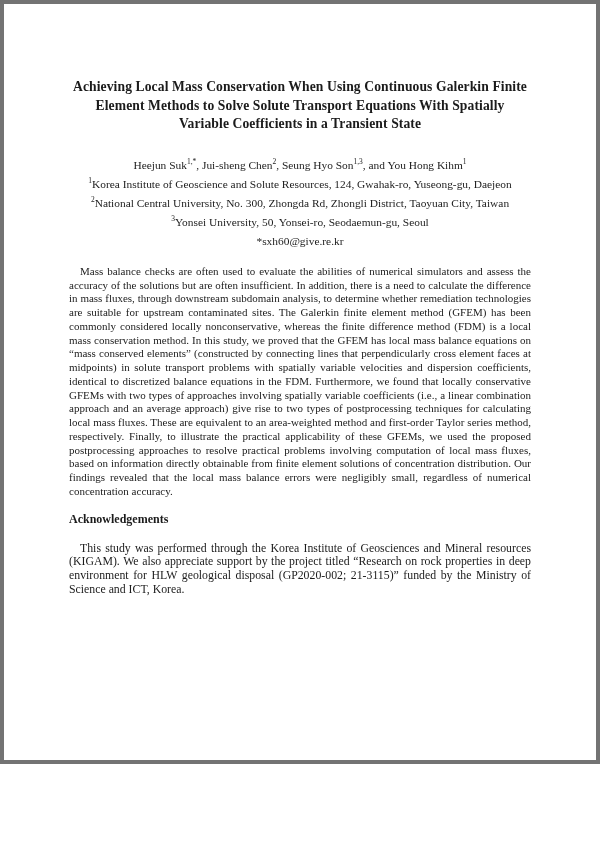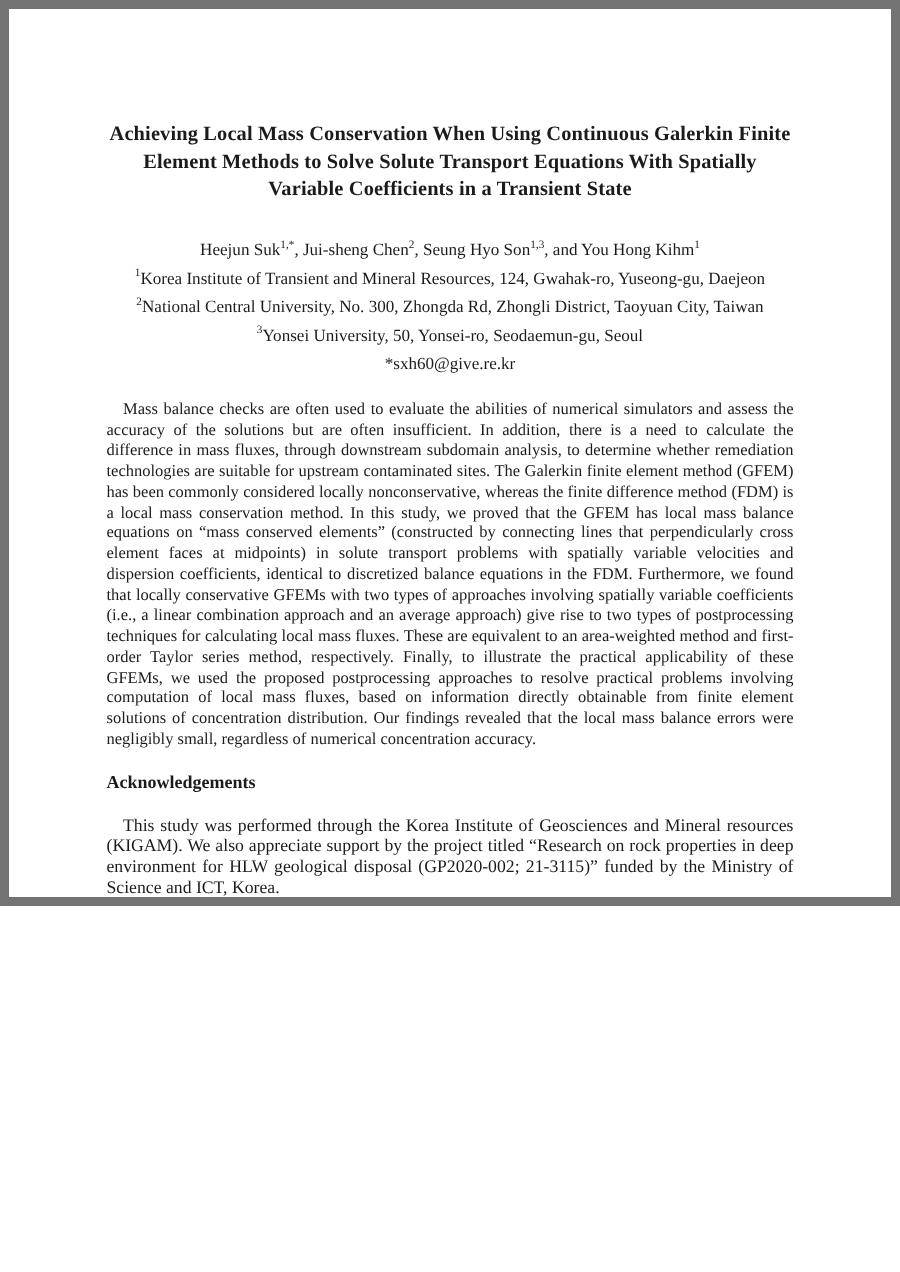--- a/index.html
+++ b/index.html
@@ -1,21 +1,21 @@
 <!DOCTYPE html>
 <html><head>
 <meta charset="utf-8">
 <style>
   html,body { margin:0; padding:0; background:#ffffff; }
   .page {
     position:relative;
-    width:600px; height:604px;
+    width:600px; height:764px;
     box-sizing:border-box;
     background:#ffffff;
-    border:6px solid #737373;
+    border:4px solid #737373;
     font-family:"Liberation Serif", serif;
     color:#1b1b1b;
     overflow:hidden;
   }
   .content { padding:0 65px; }
   .title {
     margin:74px 0 0 0;
     font-size:13.6px;
     font-weight:bold;
     text-align:center;
@@ -79,21 +79,21 @@
 <div class="page">
   <div class="content">
 
     <h1 class="title">Achieving Local Mass Conservation When Using Continuous Galerkin Finite Element Methods to Solve Solute Transport Equations With Spatially Variable Coefficients in a Transient State</h1>
 
     <div class="meta-block">
       <div class="meta-line">
         <span>Heejun Suk</span><sup class="auth-sup">1,*</sup><span>, Jui-sheng Chen</span><sup class="auth-sup">2</sup><span>, Seung Hyo Son</span><sup class="auth-sup">1,3</sup><span>, and You Hong Kihm</span><sup class="auth-sup">1</sup>
       </div>
       <div class="meta-line">
-        <sup class="auth-sup">1</sup><span>Korea Institute of Transient and Mineral Resources, 124, Gwahak-ro, Yuseong-gu, Daejeon</span>
+        <sup class="auth-sup">1</sup><span>Korea Institute of Geoscience and Solute Resources, 124, Gwahak-ro, Yuseong-gu, Daejeon</span>
       </div>
       <div class="meta-line">
         <sup class="auth-sup">2</sup><span>National Central University, No. 300, Zhongda Rd, Zhongli District, Taoyuan City, Taiwan</span>
       </div>
       <div class="meta-line">
         <sup class="auth-sup">3</sup><span>Yonsei University, 50, Yonsei-ro, Seodaemun-gu, Seoul</span>
       </div>
       <div class="meta-line">*sxh60@give.re.kr</div>
     </div>
 

